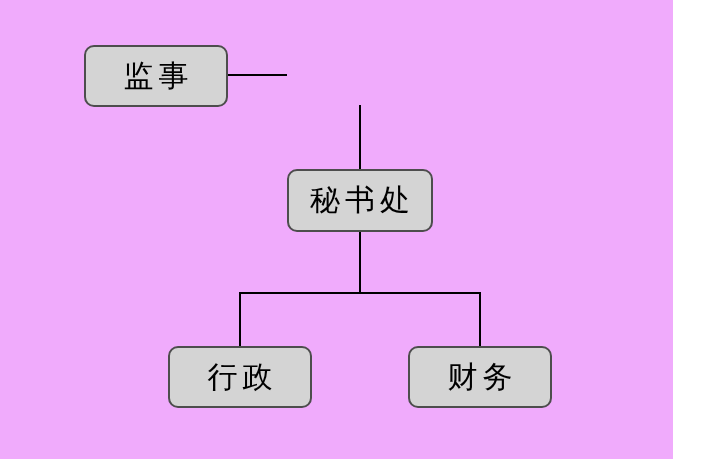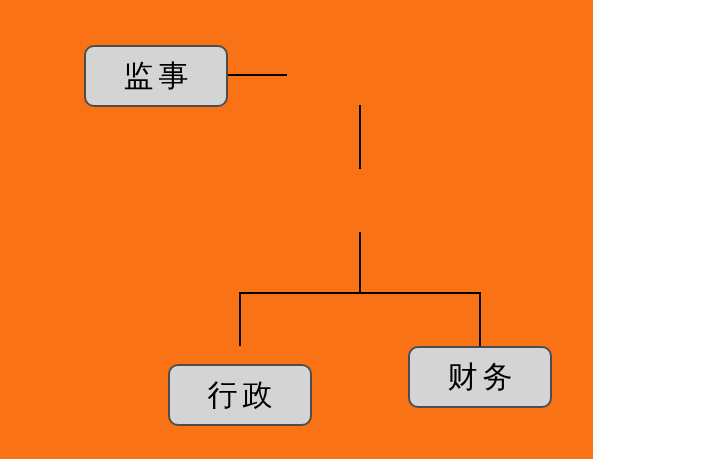--- a/index.html
+++ b/index.html
@@ -2,23 +2,23 @@
 <html><head>
 <meta charset="utf-8">
 <style>
   html, body {
     margin: 0;
     padding: 0;
     background: #ffffff;
   }
   .canvas {
     position: relative;
-    width: 593px;
+    width: 673px;
     height: 459px;
-    background: #f97316;
+    background: #f0abfc;
     overflow: hidden;
     font-family: "DejaVu Serif", "Liberation Serif", serif;
   }
   .node {
     position: absolute;
     box-sizing: border-box;
     background: #d4d4d4;
     border: 2px solid #4d4d4d;
     border-radius: 10px;
     display: flex;
@@ -32,21 +32,21 @@
   }
   .line {
     position: absolute;
     background: #000000;
   }
   
   .node-supervisor     { left: 84px;  top: 45px;  width: 144px; height: 62px; }
   .node-council        { left: 287px; top: 43px;  width: 145px; height: 62px; }
   .node-party-branch   { left: 504px; top: 44px;  width: 146px; height: 63px; }
   .node-secretariat    { left: 287px; top: 169px; width: 146px; height: 63px; }
-  .node-administration { left: 168px; top: 364px; width: 144px; height: 62px; }
+  .node-administration { left: 168px; top: 346px; width: 144px; height: 62px; }
   .node-finance        { left: 408px; top: 346px; width: 144px; height: 62px; }
   
   .line-supervisor-council   { left: 228px; top: 74px;  width: 59px;  height: 2px; }
   .line-council-secretariat  { left: 359px; top: 105px; width: 2px;   height: 64px; }
   .line-secretariat-stem     { left: 359px; top: 232px; width: 2px;   height: 61px; }
   .line-branch-crossbar      { left: 239px; top: 292px; width: 242px; height: 2px; }
   .line-drop-administration  { left: 239px; top: 292px; width: 2px;   height: 54px; }
   .line-drop-finance         { left: 479px; top: 292px; width: 2px;   height: 54px; }
 </style>
 </head>
@@ -58,18 +58,19 @@
   <div class="line line-council-secretariat"></div>
   <div class="line line-secretariat-stem"></div>
   <div class="line line-branch-crossbar"></div>
   <div class="line line-drop-administration"></div>
   <div class="line line-drop-finance"></div>
 
   <div class="node node-supervisor">监事</div>
 
 
 
+  <div class="node node-secretariat">秘书处</div>
 
   <div class="node node-administration">行政</div>
 
   <div class="node node-finance">财务</div>
 
 </div>
 
 </body></html>

